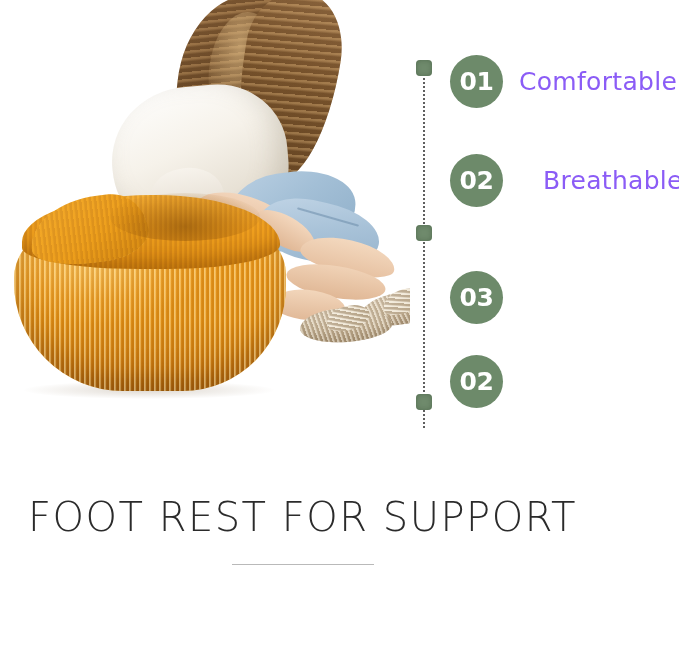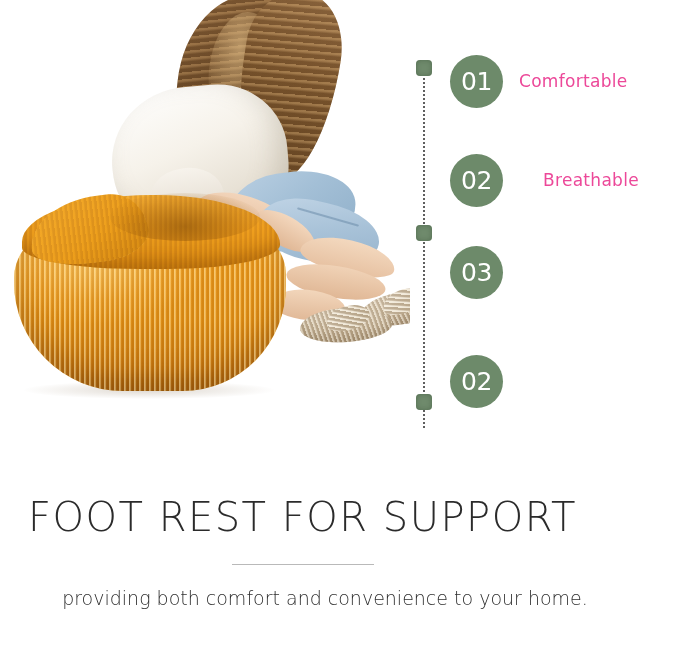--- a/index.html
+++ b/index.html
@@ -366,43 +366,43 @@
   .feature-row {
     position: absolute;
     left: 46px;
     display: flex;
     align-items: center;
     gap: 16px;
     height: 54px;
   }
   .feature-row.f1 { top: 6px; }
   .feature-row.f2 { top: 105px; gap: 40px; }
-  .feature-row.f3 { top: 197px; }
+  .feature-row.f3 { top: 222px; }
   .feature-row.f4 { top: 306px; }
 
   .num-badge {
     flex: none;
     width: 53px;
     height: 53px;
     border-radius: 50%;
     background: #6d8a6a;
     color: #ffffff;
     font-family: "DejaVu Sans", sans-serif;
     font-size: 25px;
-    font-weight: 400;
+    font-weight: 700;
     letter-spacing: -0.5px;
     display: flex;
     align-items: center;
     justify-content: center;
     line-height: 1;
   }
   .feature-label {
-    color: #ec4899;
+    color: #8b5cf6;
     font-family: "DejaVu Sans", sans-serif;
-    font-size: 17px;
+    font-size: 25px;
     font-weight: 400;
     letter-spacing: 0.3px;
     white-space: nowrap;
   }
 
   
   #bottom {
     position: absolute;
     left: 0;
     top: 470px;
@@ -519,17 +519,16 @@
     <div class="feature-row f4">
       <div class="num-badge">02</div>
     </div>
 
   </div>
 
   <div id="bottom">
     <h1 id="headline">FOOT REST FOR SUPPORT</h1>
     <div id="divider"></div>
     <p id="description">
-      <span class="line">providing both comfort and convenience to your home.</span>
     </p>
   </div>
 
 </div>
 
 </body></html>

